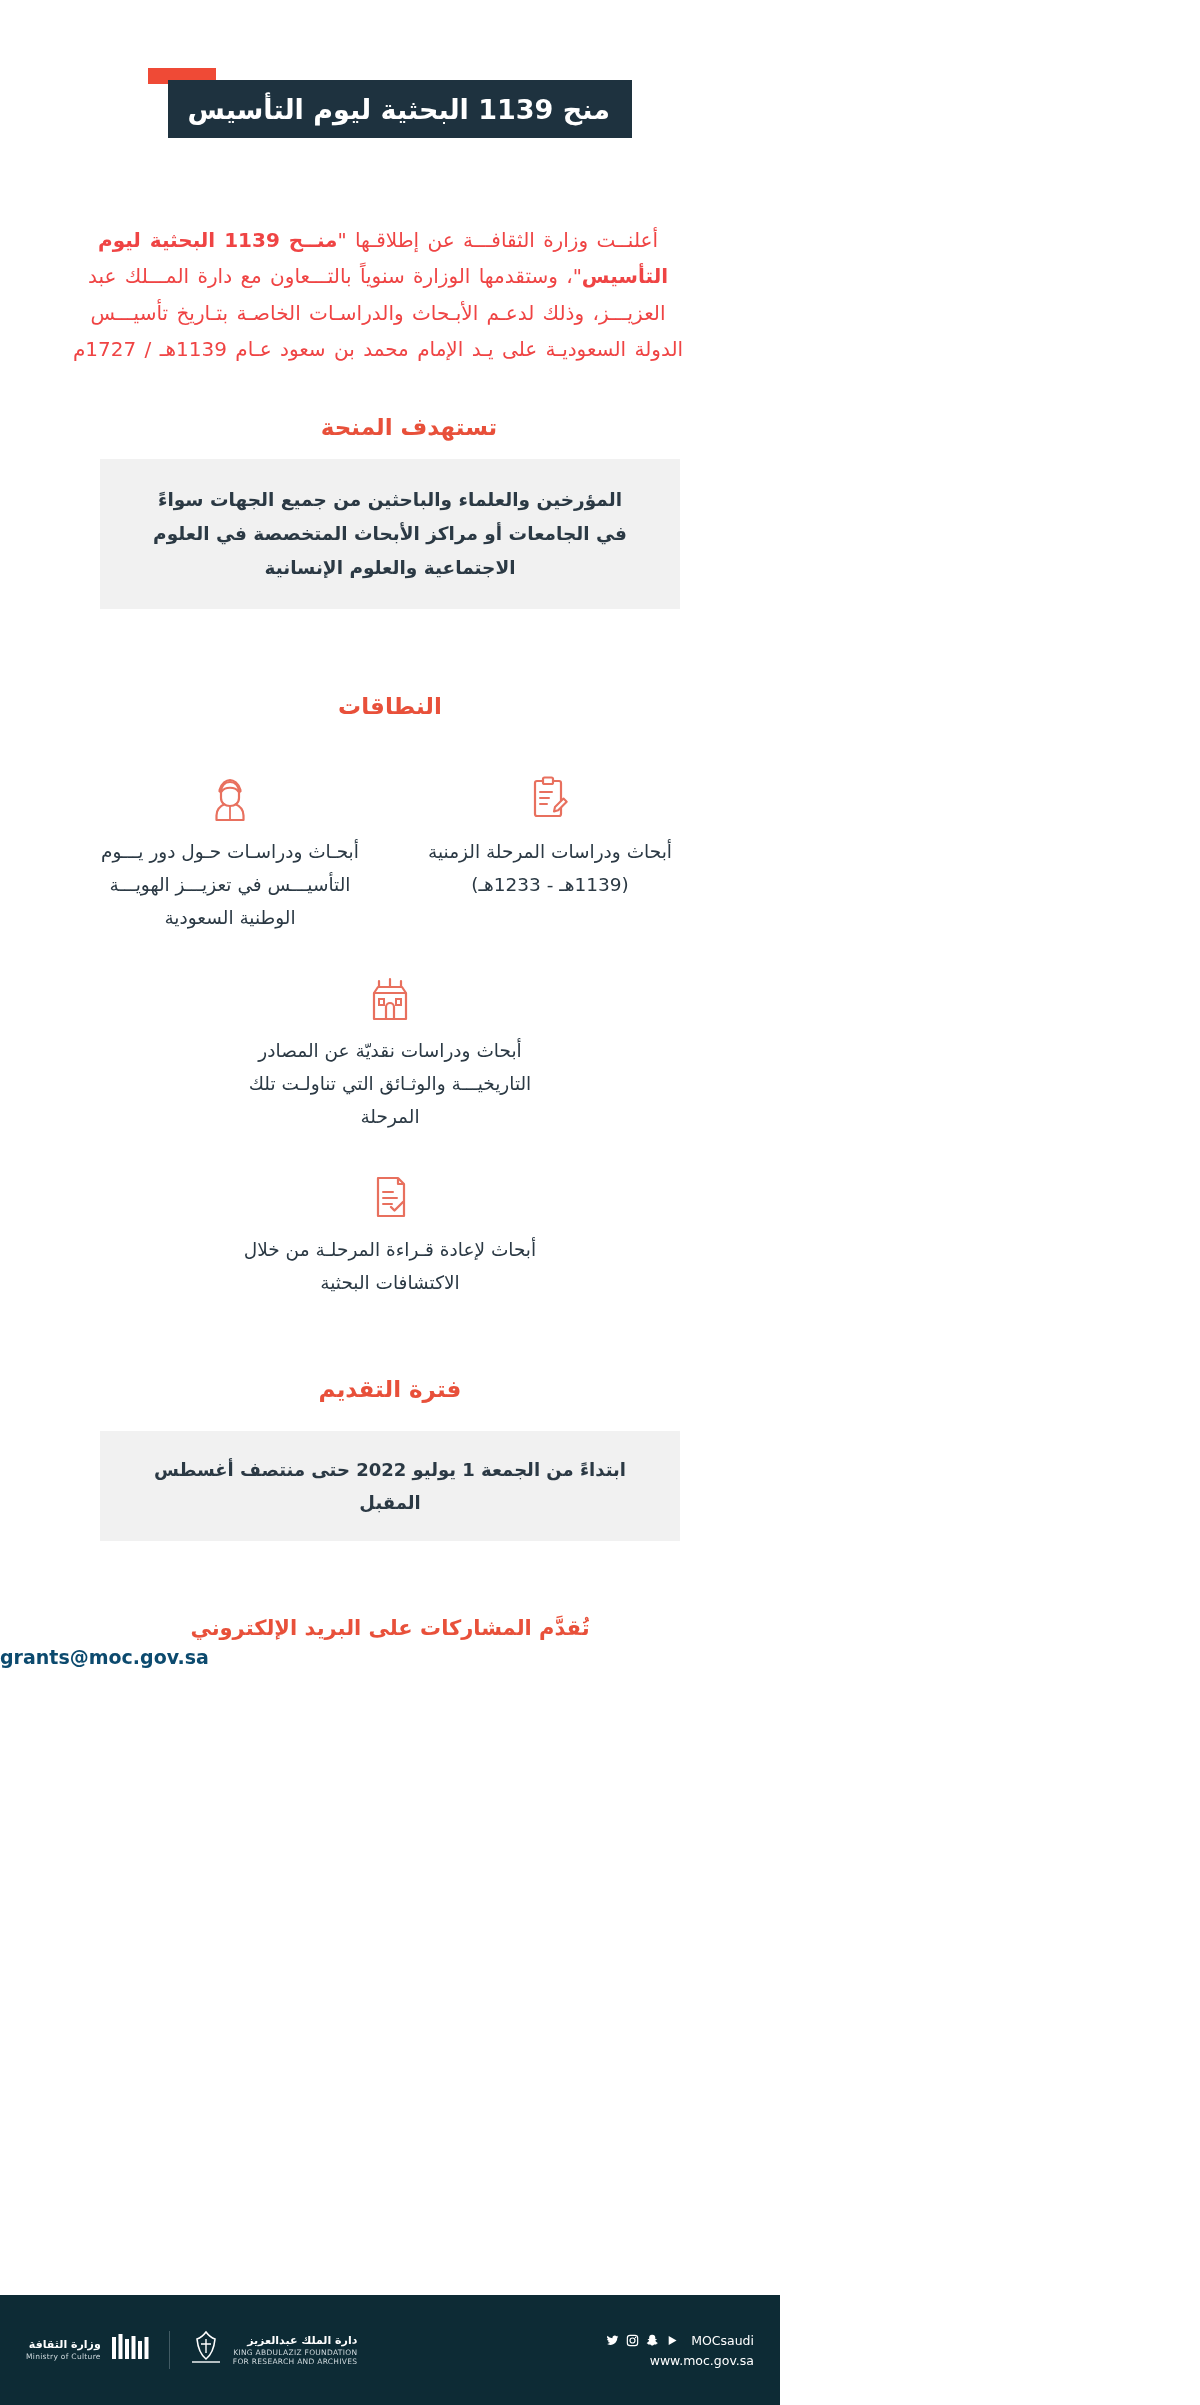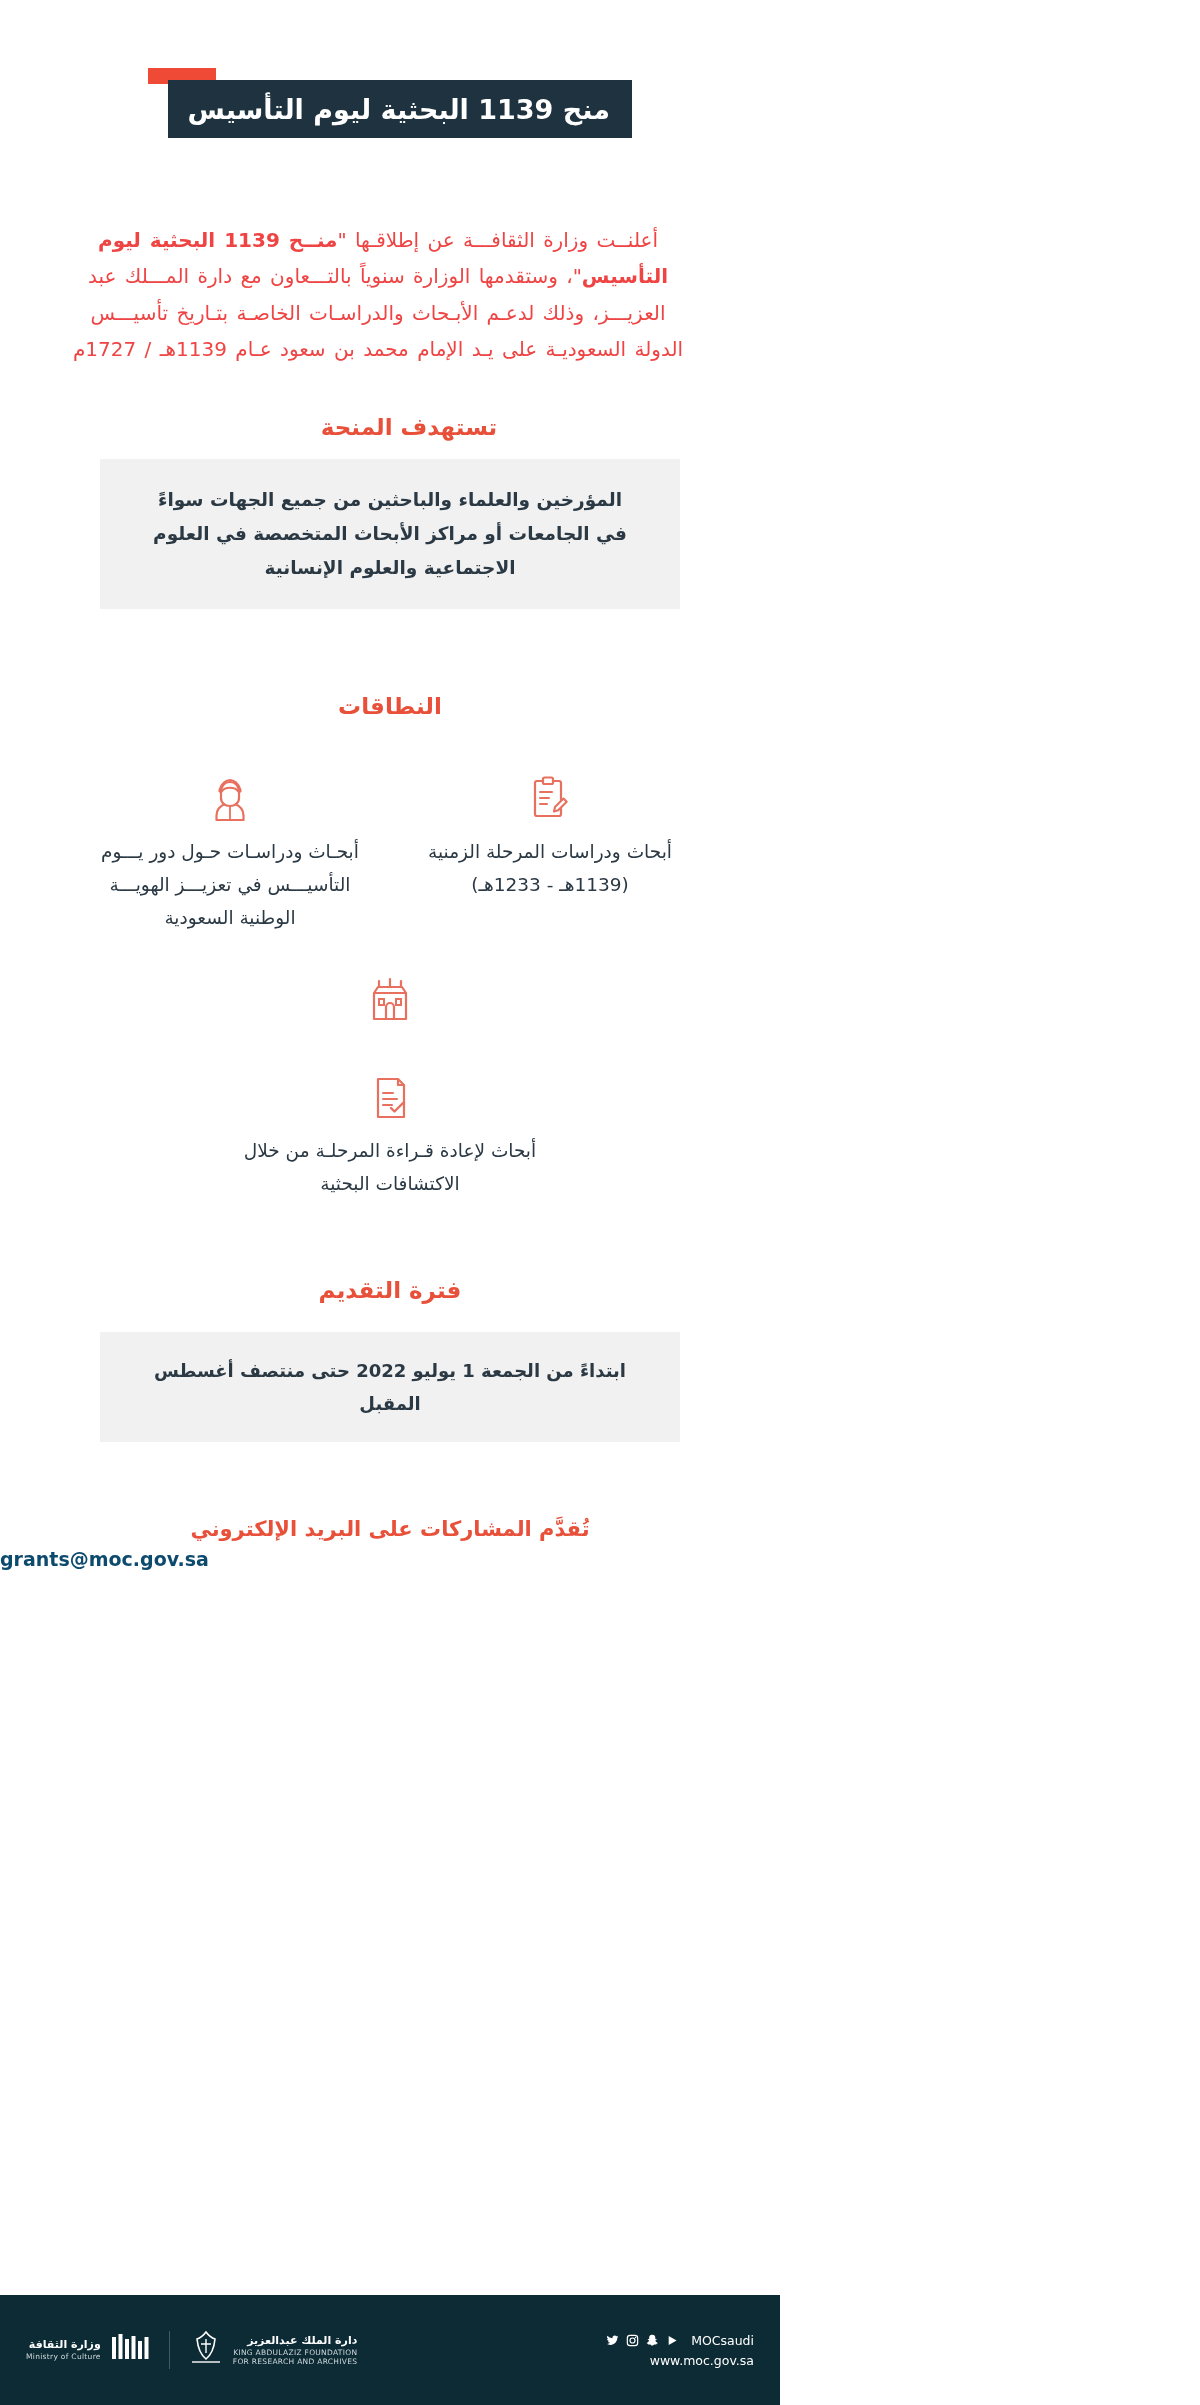--- a/index.html
+++ b/index.html
@@ -239,20 +239,21 @@
       <div class="scope">
         <div class="ic">
           <svg width="46" height="44" viewBox="0 0 46 44" fill="none">
             <path d="M7 16h32v26H7z" stroke="#e8705e" stroke-width="2.2" stroke-linejoin="round"></path>
             <path d="M7 16l4-6h24l4 6" stroke="#e8705e" stroke-width="2.2" stroke-linejoin="round"></path>
             <path d="M12 10V4M23 10V2M34 10V4" stroke="#e8705e" stroke-width="2.2" stroke-linecap="round"></path>
             <path d="M19 42V30a4 4 0 0 1 8 0v12" stroke="#e8705e" stroke-width="2.2" stroke-linejoin="round"></path>
             <path d="M12 22h5v6h-5zM29 22h5v6h-5z" stroke="#e8705e" stroke-width="2"></path>
           </svg>
         </div>
+        <div class="lbl">أبحاث ودراسات نقديّة عن المصادر التاريخيـــة والوثـائق التي تناولـت تلك المرحلة</div>
       </div>
 
       <div class="scope full">
         <div class="ic">
           <svg width="40" height="46" viewBox="0 0 40 46" fill="none">
             <path d="M8 4h20l6 6v32H8z" stroke="#e8705e" stroke-width="2.2" stroke-linejoin="round"></path>
             <path d="M28 4v6h6" stroke="#e8705e" stroke-width="2.2" stroke-linejoin="round"></path>
             <path d="M13 18h10M13 24h14M13 30h9" stroke="#e8705e" stroke-width="2" stroke-linecap="round"></path>
             <path d="M21 33l3.5 3.5L33 28" stroke="#e8705e" stroke-width="2.4" stroke-linecap="round" stroke-linejoin="round"></path>
           </svg>

